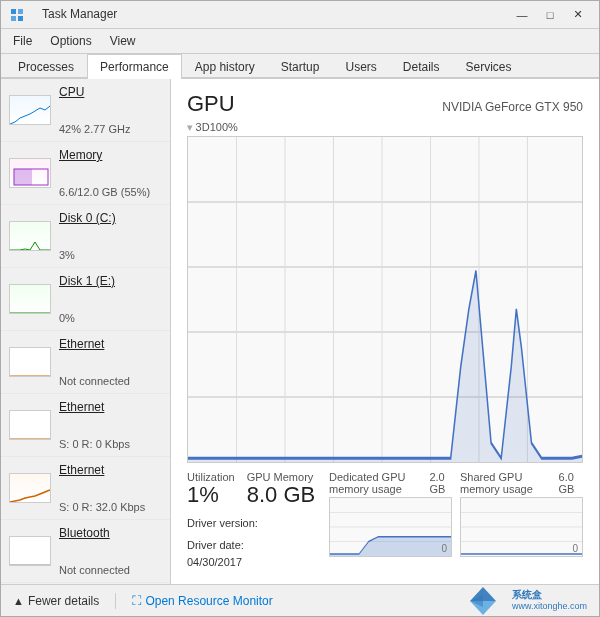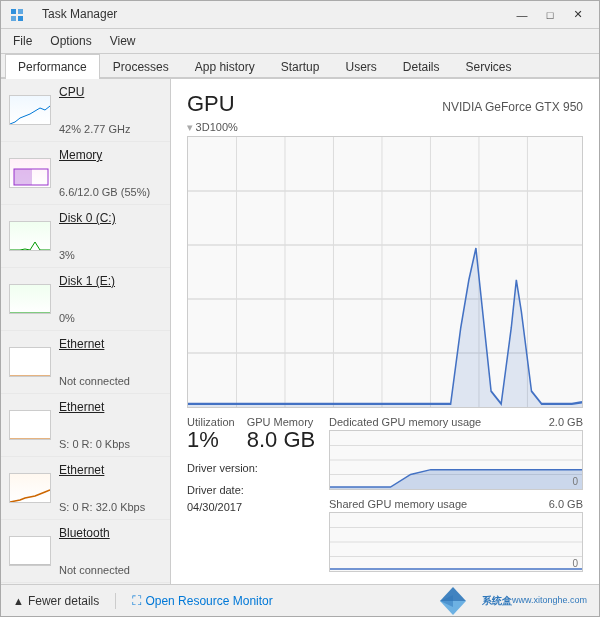--- a/index.html
+++ b/index.html
@@ -232,21 +232,21 @@
 
     .driver-info {
       font-size: 11px;
       color: #333;
       line-height: 1.6;
     }
 
     .right-graphs {
       flex: 1;
       display: flex;
-      flex-direction: column;
+      flex-direction: row;
       gap: 8px;
     }
 
     .right-graph-section { flex: 1; }
 
     .right-graph-header {
       display: flex;
       justify-content: space-between;
       font-size: 11px;
       color: #555;
@@ -307,22 +307,22 @@
     </div>
   </div>
 
   <div class="menu-bar">
     <span class="menu-item">File</span>
     <span class="menu-item">Options</span>
     <span class="menu-item">View</span>
   </div>
 
   <div class="tab-bar">
+    <div class="tab">Processes</div>
     <div class="tab active">Performance</div>
-    <div class="tab">Processes</div>
     <div class="tab">App history</div>
     <div class="tab">Startup</div>
     <div class="tab">Users</div>
     <div class="tab">Details</div>
     <div class="tab">Services</div>
   </div>
 
   <div class="content">
 
     <div class="sidebar">
@@ -562,21 +562,21 @@
       <span>Open Resource Monitor</span>
     </div>
 
     <div style="margin-left:auto;display:flex;align-items:center;gap:6px;opacity:0.9;">
       <svg width="46" height="36" viewBox="0 0 46 36">
 
         <polygon points="10,18 23,4 36,18" fill="#1a6ab5" opacity="0.9"></polygon>
         <polygon points="10,18 23,32 36,18" fill="#4fa3e0" opacity="0.9"></polygon>
         <polygon points="10,18 23,12 23,24" fill="#1a6ab5" opacity="0.5"></polygon>
       </svg>
-      <div style="display:flex;line-height:1.2;">
+      <div style="display:flex;flex-direction:column;line-height:1.2;">
         <span style="font-size:10px;color:#1a6ab5;font-weight:600;">系统盒</span>
         <span style="font-size:9px;color:#1a6ab5;">www.xitonghe.com</span>
       </div>
     </div>
 
   </div>
 
 </div>
 
 </body></html>

